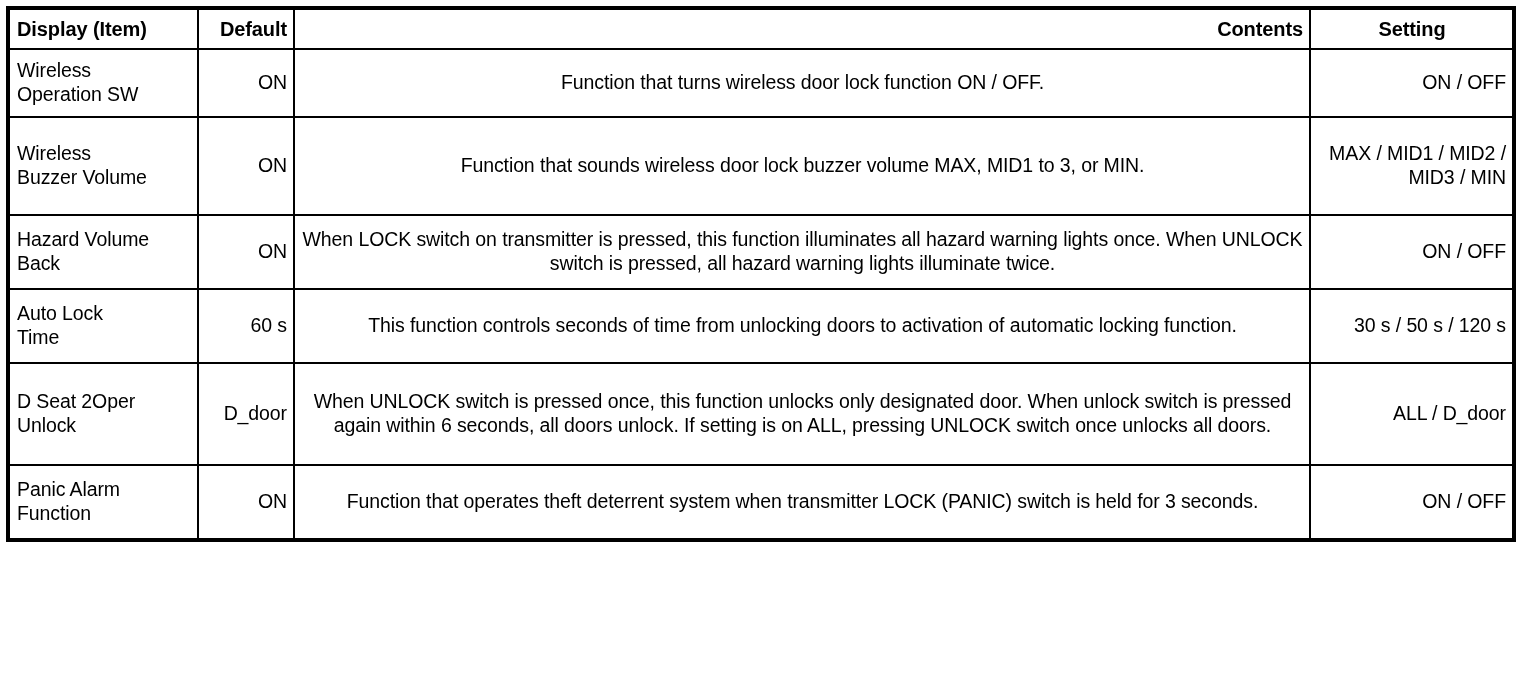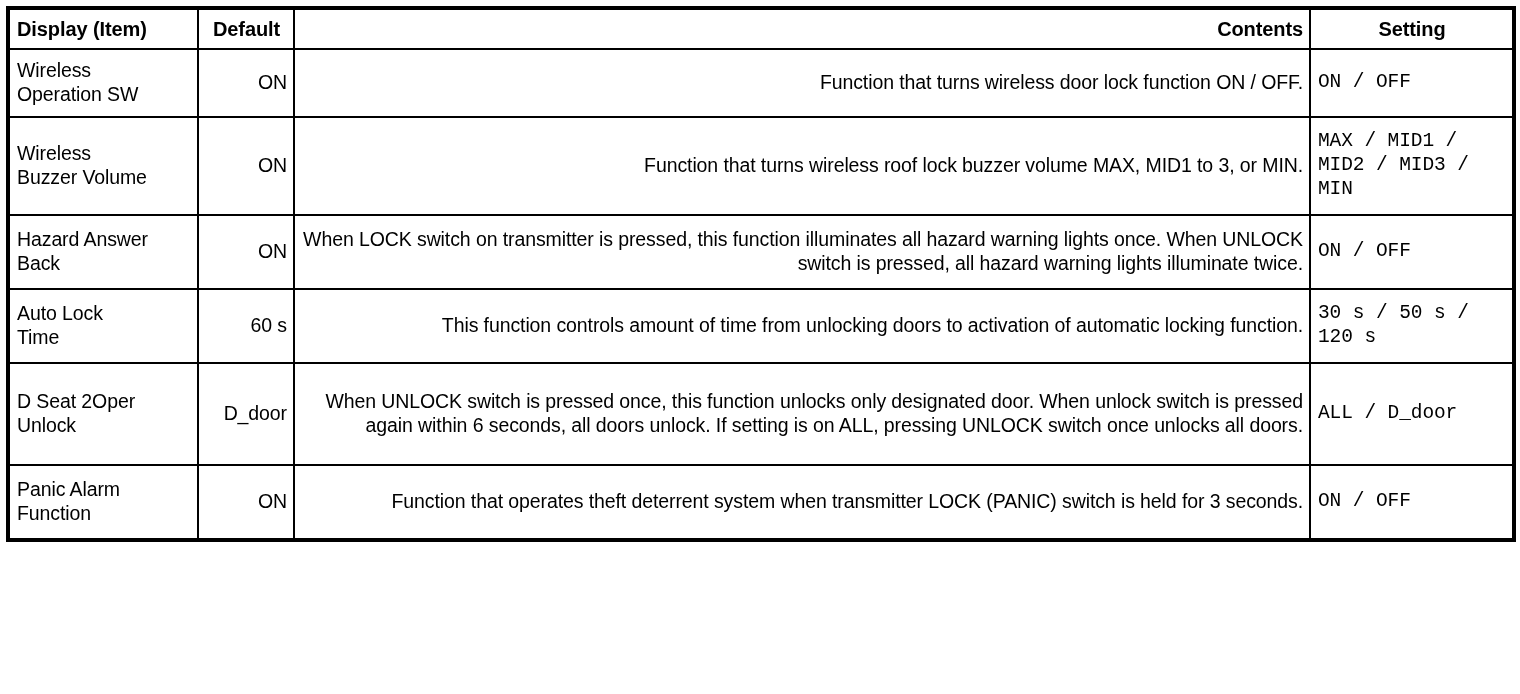--- a/index.html
+++ b/index.html
@@ -46,48 +46,47 @@
 
   thead th {
     font-weight: bold;
     font-size: 20px;
     height: 34px;
     padding-top: 2px;
     padding-bottom: 3px;
     letter-spacing: -0.3px;
   }
   th.h-item    { text-align: left;   padding-left: 7px; }
-  th.h-default { text-align: center;   padding-left: 7px; }
+  th.h-default { text-align: right;   padding-left: 7px; }
   th.h-content { text-align: right; }
   th.h-setting { text-align: center; margin-left: 40px; }
 
   tbody td {
     font-size: 19.5px;
   }
   td.item {
     text-align: left;
     padding-left: 7px;
     letter-spacing: -0.2px;
   }
   td.dflt {
     text-align: right;
     padding-left: 7px;
     letter-spacing: -0.2px;
   }
   td.cont {
-    text-align: right;
+    text-align: center;
     padding-left: 10px;
     padding-right: 4px;
     letter-spacing: -0.25px;
   }
   td.setg {
-    text-align: left;
+    text-align: right;
     padding-left: 8px;
     letter-spacing: -0.2px;
-    font-family: Liberation Mono, monospace;
   }
   
   tr.r0 td { height: 62px; }
   tr.r1 td { height: 92px; }
   tr.r2 td { height: 68px; }
   tr.r3 td { height: 68px; }
   tr.r4 td { height: 68px; }
   tr.r5 td { height: 68px; }
   tr.r6 td { height: 96px; }
   tr.r7 td { height: 68px; }
@@ -121,35 +120,35 @@
         <td class="item nowrapline">Wireless
 Operation SW</td>
         <td class="dflt">ON</td>
         <td class="cont">Function that turns wireless door lock function ON / OFF.</td>
         <td class="setg">ON / OFF</td>
       </tr>
       <tr class="r1">
         <td class="item nowrapline">Wireless
 Buzzer Volume</td>
         <td class="dflt">ON</td>
-        <td class="cont">Function that turns wireless roof lock buzzer volume MAX, MID1 to 3, or MIN.</td>
+        <td class="cont">Function that sounds wireless door lock buzzer volume MAX, MID1 to 3, or MIN.</td>
         <td class="setg">MAX / MID1 / MID2 / MID3 / MIN</td>
       </tr>
       <tr class="r2">
-        <td class="item nowrapline">Hazard Answer
+        <td class="item nowrapline">Hazard Volume
 Back</td>
         <td class="dflt">ON</td>
         <td class="cont">When LOCK switch on transmitter is pressed, this function illuminates all hazard warning lights once. When UNLOCK switch is pressed, all hazard warning lights illuminate twice.</td>
         <td class="setg">ON / OFF</td>
       </tr>
       <tr class="r5">
         <td class="item nowrapline">Auto Lock
 Time</td>
         <td class="dflt">60 s</td>
-        <td class="cont">This function controls amount of time from unlocking doors to activation of automatic locking function.</td>
+        <td class="cont">This function controls seconds of time from unlocking doors to activation of automatic locking function.</td>
         <td class="setg">30 s / 50 s / 120 s</td>
       </tr>
       <tr class="r6">
         <td class="item nowrapline">D Seat 2Oper
 Unlock</td>
         <td class="dflt">D_door</td>
         <td class="cont">When UNLOCK switch is pressed once, this function unlocks only designated door. When unlock switch is pressed again within 6 seconds, all doors unlock. If setting is on ALL, pressing UNLOCK switch once unlocks all doors.</td>
         <td class="setg">ALL / D_door</td>
       </tr>
       <tr class="r7">

